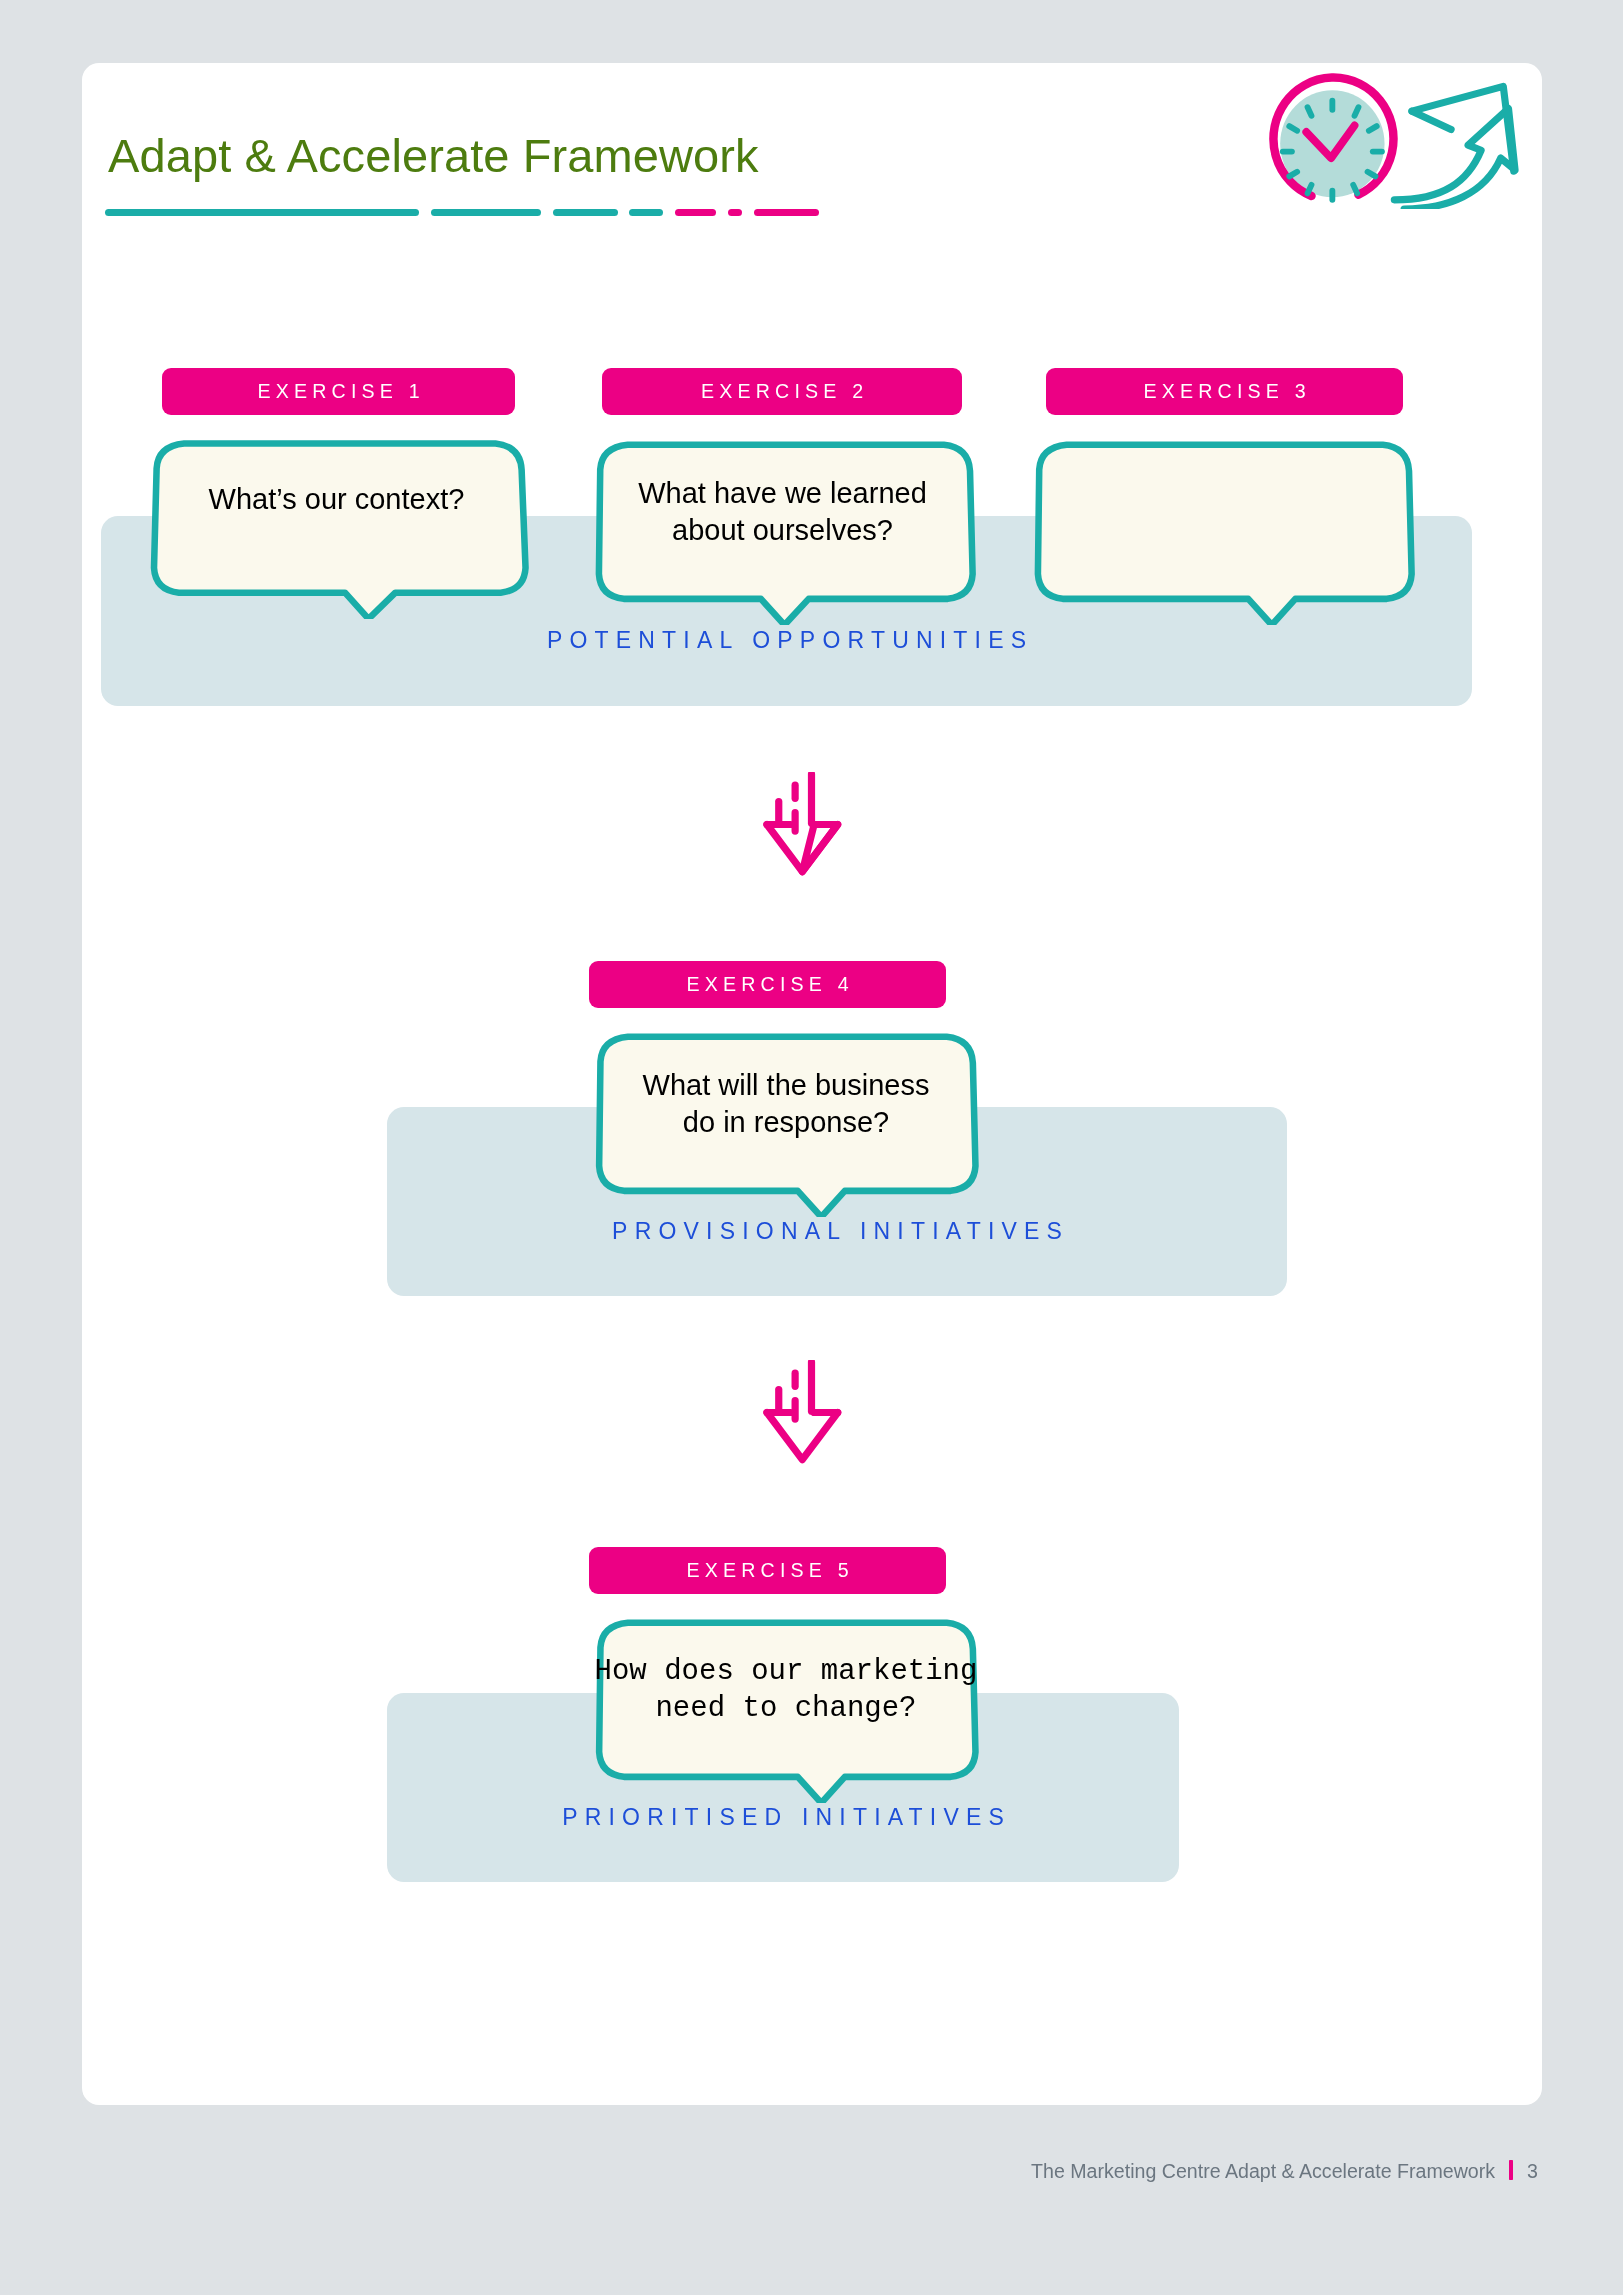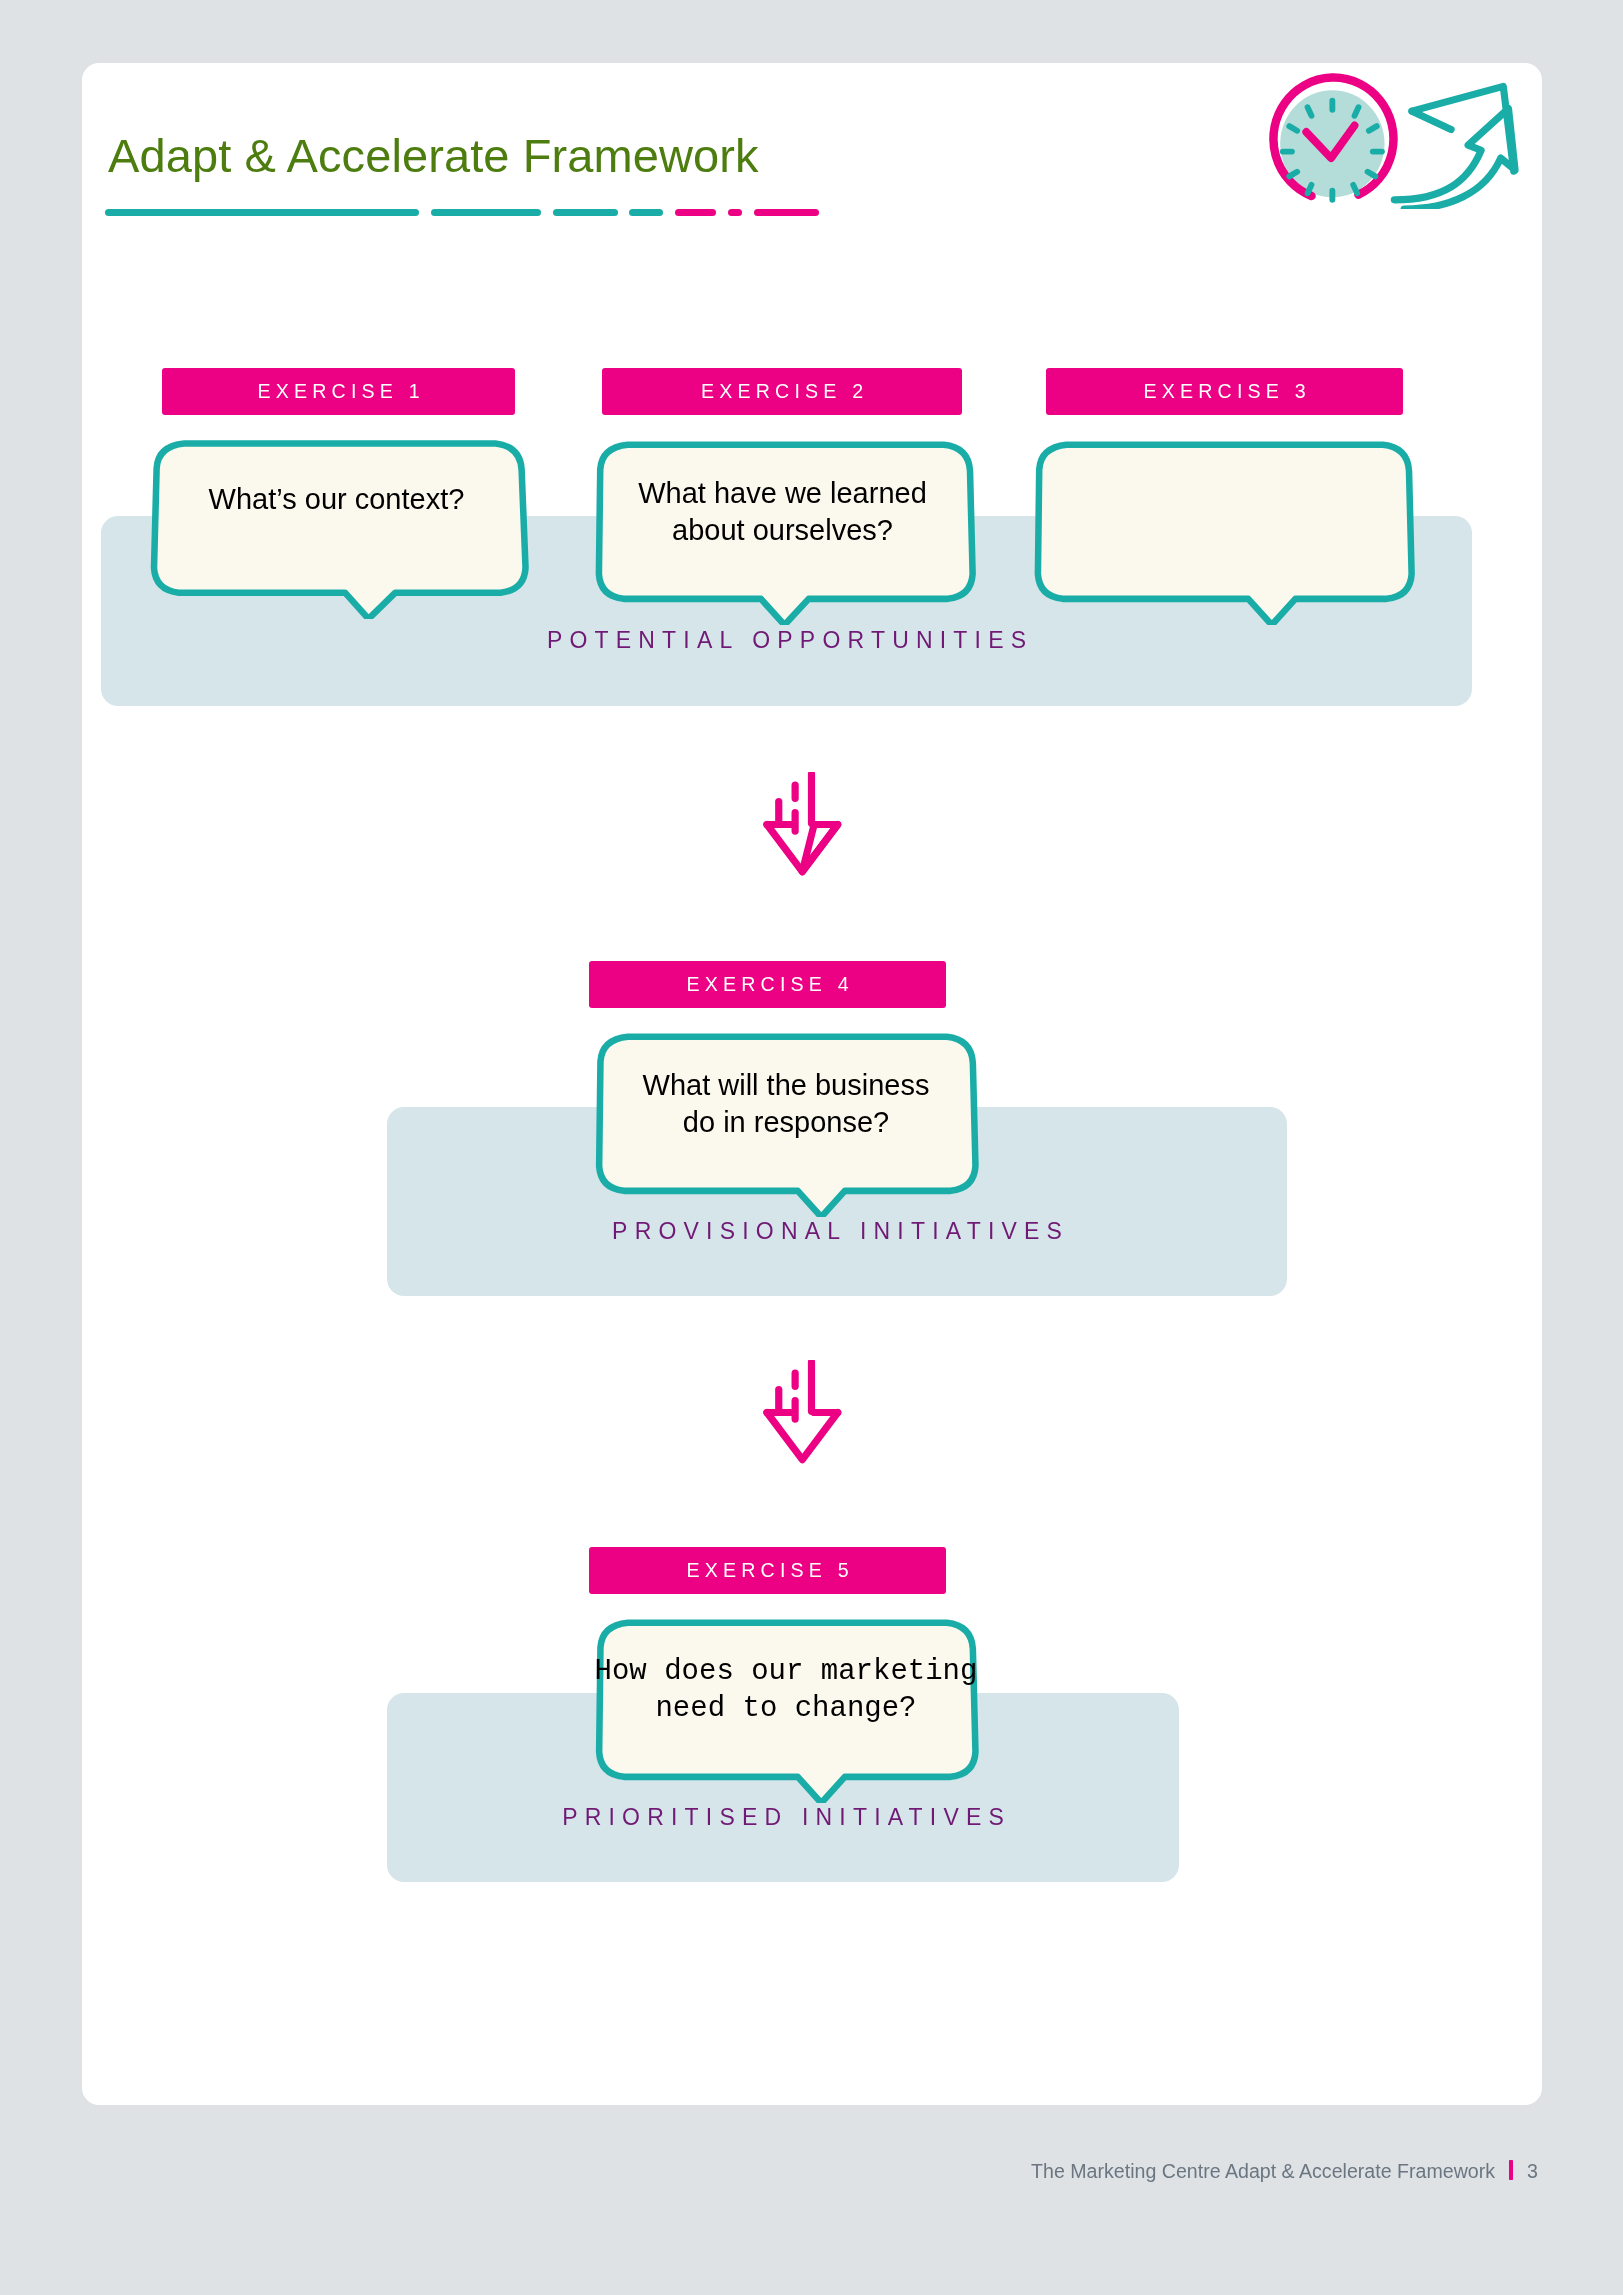--- a/index.html
+++ b/index.html
@@ -25,33 +25,33 @@
     display:flex;align-items:center;
   }
   .dash{height:7.2px;border-radius:3.9px;margin-right:11.8px;}
 
   .header-icon{
     position:absolute;left:1208px;top:72px;width:327px;height:137px;
   }
 
   
   .pill{
-    position:absolute;height:47px;background:#ec0084;border-radius:3px;
+    position:absolute;height:47px;background:#ec0084;border-radius:9px;
     display:flex;align-items:center;justify-content:center;
     color:#ffffff;font-size:19.6px;letter-spacing:5.2px;
     text-indent:5.2px;font-weight:400;
   }
 
   
   .band{
     position:absolute;background:#d6e5e9;border-radius:17px;
   }
   .band-label{
     position:absolute;width:100%;text-align:center;
-    color:#701a75;font-size:23px;letter-spacing:7.2px;
+    color:#1d4ed8;font-size:23px;letter-spacing:7.2px;
     text-indent:7.2px;white-space:nowrap;
   }
 
   
   .bubble{position:absolute;}
   .bubble svg{position:absolute;left:0;top:0;}
   .bubble-text{
     position:absolute;left:0;width:100%;text-align:center;
     color:#000000;font-size:29px;line-height:1.28;
     white-space:pre-line;

